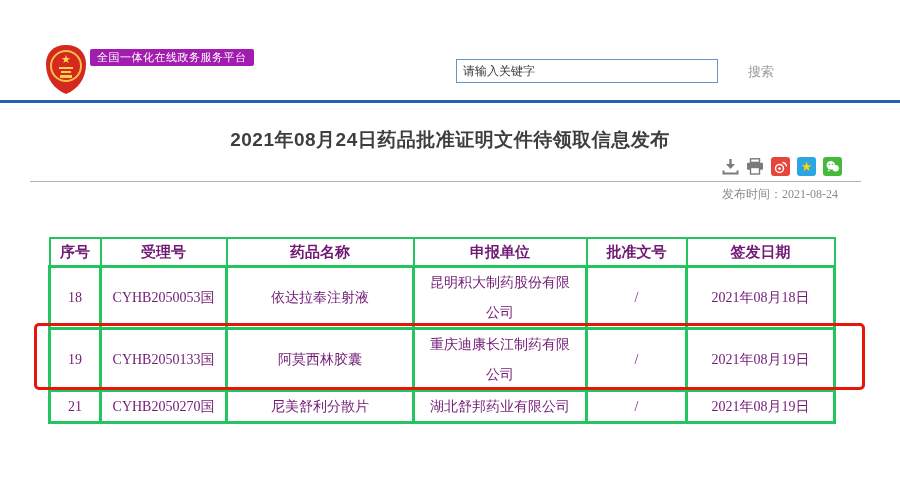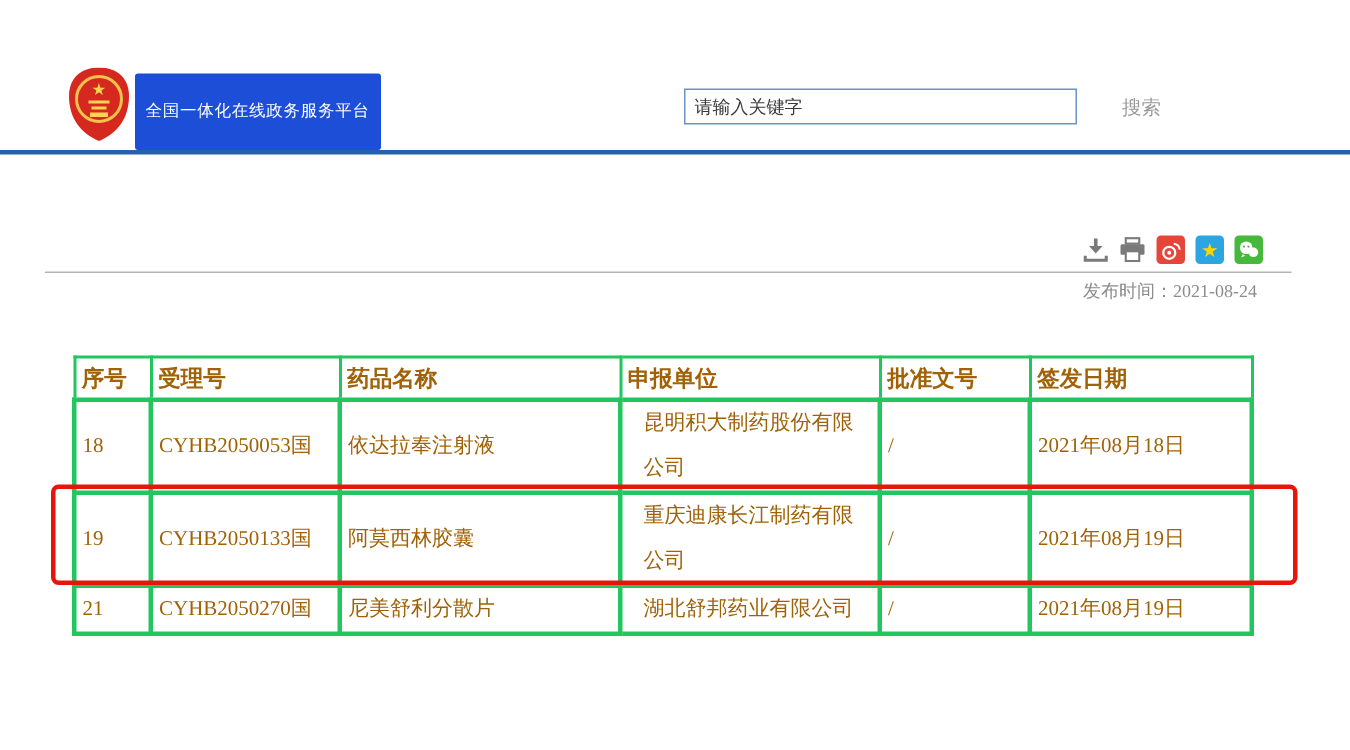--- a/index.html
+++ b/index.html
@@ -1,22 +1,22 @@
 <!DOCTYPE html>
 <html><head>
 <meta charset="utf-8">
 <style>
   html,body{margin:0;padding:0;background:#fff;}
   .page{position:relative;width:900px;height:500px;background:#fff;overflow:hidden;
         font-family:"Liberation Sans","DejaVu Sans",sans-serif;}
 
   
   .emblem{position:absolute;left:46px;top:45px;width:40px;height:49px;}
-  .platform-badge{position:absolute;left:90px;top:49px;background:#1d4ed8;color:#fff;
-        font-size:11px;line-height:15px;padding:18px 7px;border-radius:2px;letter-spacing:.5px;}
+  .platform-badge{position:absolute;left:90px;top:49px;background:#a21caf;color:#fff;
+        font-size:11px;line-height:15px;padding:1px 7px;border-radius:2px;letter-spacing:.5px;}
   .site-line{position:absolute;left:89px;top:64px;font-size:23px;font-weight:bold;white-space:nowrap;}
   .site-name{color:#2f65ae;}
   .portal-name{color:#f9a000;}
   .search-input{position:absolute;left:456px;top:59px;width:248px;height:22px;
         border:1px solid #6a93c8;font-size:12px;padding:0 6px;color:#333;outline:none;
         font-family:"Liberation Sans",sans-serif;}
   .search-input::placeholder{color:#3a3a3a;opacity:1;}
   .search-btn{position:absolute;left:748px;top:63px;color:#999;font-size:13px;cursor:pointer;
         background:none;border:none;padding:0;font-family:Liberation Mono, monospace;}
   .blue-line{position:absolute;left:0;top:100px;width:900px;height:3px;background:#2660ae;}
@@ -30,21 +30,21 @@
         justify-content:center;cursor:pointer;}
   .weibo-bg{background:#e6453a;}
   .qzone-bg{background:#2ba6e3;color:#ffd400;font-size:13px;line-height:19px;}
   .wechat-bg{background:#46b93c;}
   .divider{position:absolute;left:30px;top:181px;width:831px;height:1px;background:#b3b3b3;}
   .publish-time{position:absolute;top:186px;right:62px;font-size:12px;color:#8c8c8c;font-family:Liberation Serif, serif;}
 
   
   .drug-table{position:absolute;left:48px;top:237px;border-collapse:collapse;table-layout:fixed;
         font-family:"Liberation Serif","DejaVu Serif",serif;border:2px solid #111;}
-  .drug-table th,.drug-table td{border:3px solid #22c55e;text-align:left;color:#a16207;
+  .drug-table th,.drug-table td{border:3px solid #22c55e;text-align:center;color:#701a75;
         font-size:14px;padding:0 4px;overflow:hidden;}
   .drug-table th{border-width:2px;font-size:15px;font-weight:bold;height:26px;}
   .drug-table tbody tr:nth-child(1){height:62px;}
   .drug-table tbody tr:nth-child(2){height:62px;}
   .drug-table tbody tr:nth-child(3){height:29px;}
   .drug-table tbody tr:nth-child(4){height:21px;}
   .drug-table td{line-height:1.55;}
   .drug-table td.org-cell{padding:0 14px;line-height:2.1;}
 
   
@@ -68,20 +68,21 @@
   </div>
 
   <div class="platform-badge">全国一体化在线政务服务平台</div>
 
 
   <input class="search-input" type="text" placeholder="请输入关键字" style="">
   <button class="search-btn">搜索</button>
 
   <div class="blue-line"></div>
 
+  <div class="page-title">2021年08月24日药品批准证明文件待领取信息发布</div>
 
   <div class="toolbar">
     <span class="tool-ic">
       <svg width="17" height="17" viewBox="0 0 17 17">
         <path d="M8.5 1 v8" stroke="#7a7a7a" stroke-width="2.4" fill="none"></path>
         <path d="M4 6 l4.5 5 4.5 -5 z" fill="#7a7a7a"></path>
         <path d="M1.5 12.5 v3 h14 v-3" stroke="#7a7a7a" stroke-width="2" fill="none"></path>
       </svg>
     </span>
     <span class="tool-ic">

